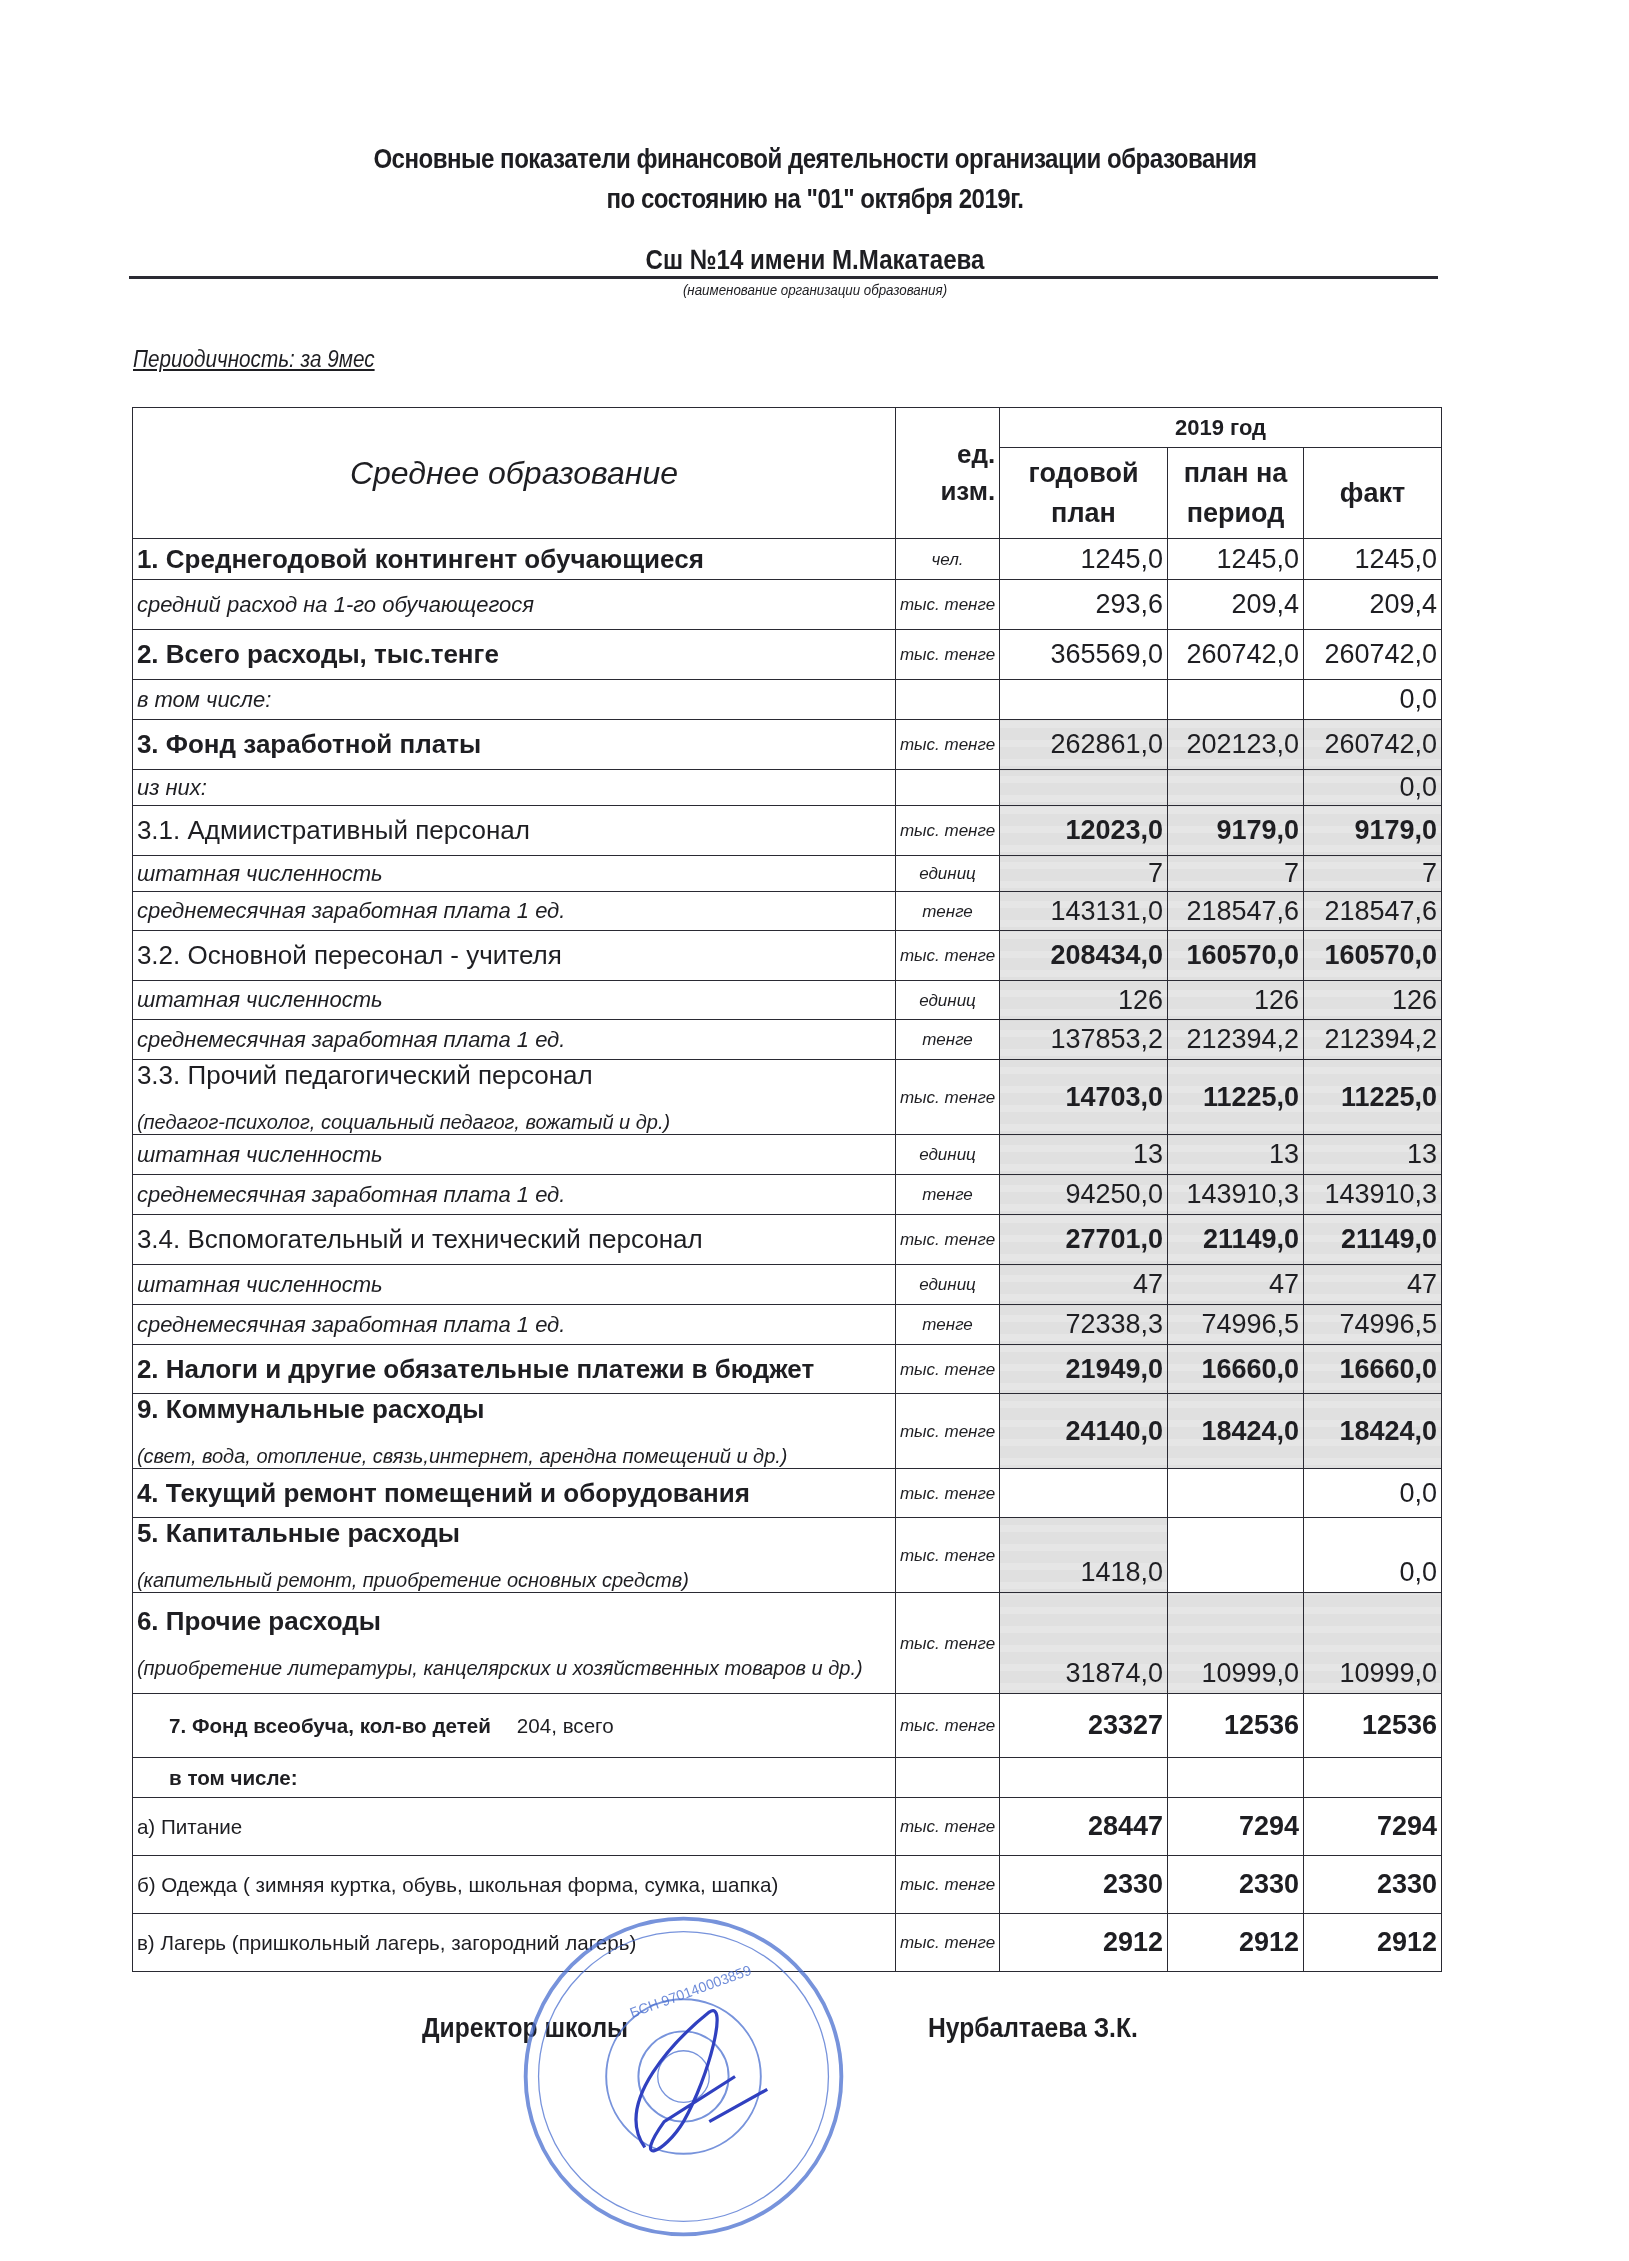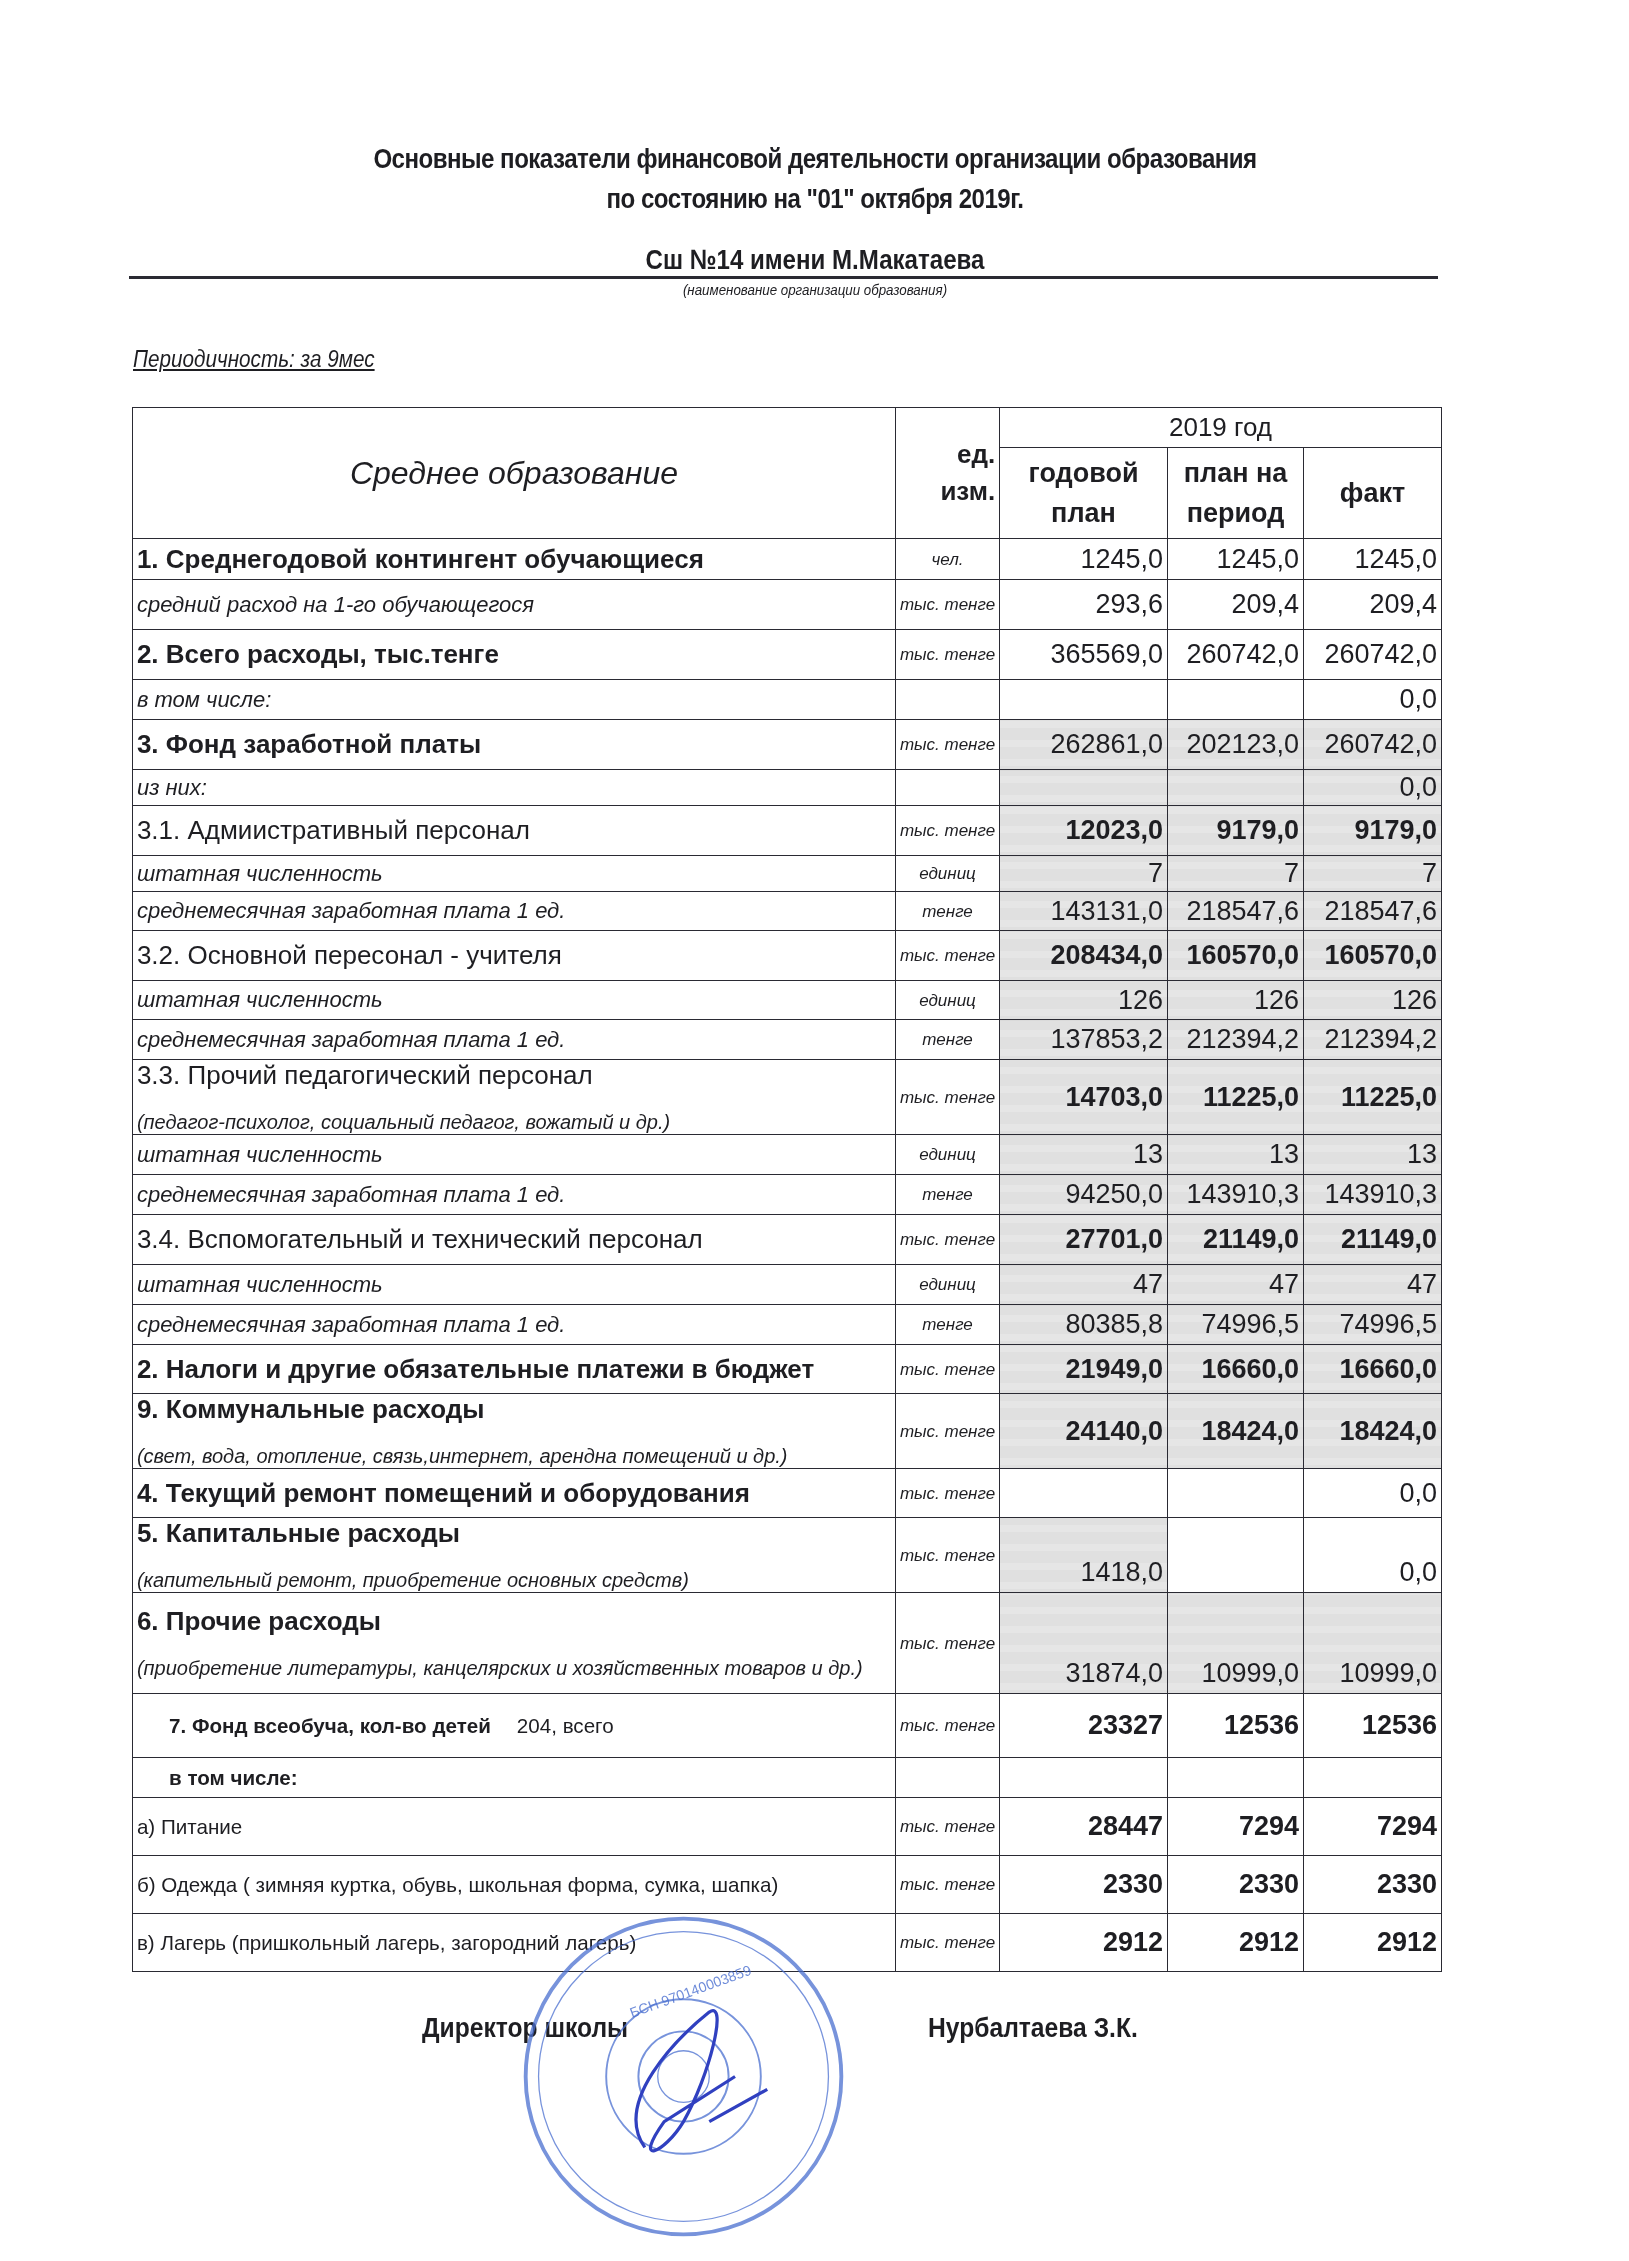--- a/index.html
+++ b/index.html
@@ -18,21 +18,21 @@
             text-decoration:underline; transform:scaleX(0.9); transform-origin:left; }
   table.fin { position:absolute; top:407px; left:132px; width:1310px; border-collapse:collapse; table-layout:fixed; }
   table.fin td { border:1.9px solid #2a2a33; padding:0 3.9px; vertical-align:middle; overflow:hidden; white-space:nowrap; }
   col.c-label { width:763px; }
   col.c-unit { width:104px; }
   col.c-v1 { width:168px; }
   col.c-v2 { width:136px; }
   col.c-v3 { width:138px; }
   .h-main { text-align:center; font-size:32px;font-style:italic; }
   .h-unit { text-align:right; font-size:26px; font-weight:bold; line-height:37px; }
-  .h-year { text-align:center; font-weight:normal; font-size:26px; height:39px; }
+  .h-year { text-align:center; font-weight:bold; font-size:22px; height:39px; }
   .h-sub { text-align:center; font-weight:bold; font-size:27px; line-height:40px; height:90px; }
   .lbl { font-size:26px;border-radius:9px; }
   .lbl.b { font-weight:bold; }
   .lbl.i { font-style:italic; font-size:22px; }
   .lbl .sub { display:block; font-style:italic; font-size:20px; font-weight:normal;margin-top:20px; }
   .lbl.sm { font-size:20.6px; }
   .lbl.smb { font-size:20.6px; font-weight:bold;padding-left:36px; }
   .unit { text-align:center; font-style:italic; font-size:17px; line-height:23px; white-space:normal; }
   .val { text-align:right; font-size:27px; }
   .val.b { font-weight:bold; }
@@ -188,21 +188,21 @@
       <tr style="height: 40px;">
         <td class="lbl i"><span>штатная численность</span></td>
         <td class="unit">единиц</td>
         <td class="val shade">47</td>
         <td class="val shade">47</td>
         <td class="val shade">47</td>
       </tr>
       <tr style="height: 40px;">
         <td class="lbl i"><span>среднемесячная заработная плата 1 ед.</span></td>
         <td class="unit">тенге</td>
-        <td class="val shade">80385,8</td>
+        <td class="val shade">72338,3</td>
         <td class="val shade">74996,5</td>
         <td class="val shade">74996,5</td>
       </tr>
       <tr style="height: 49px;">
         <td class="lbl b"><span>2. Налоги и другие обязательные платежи в бюджет</span></td>
         <td class="unit">тыс. тенге</td>
         <td class="val b shade">21949,0</td>
         <td class="val b shade">16660,0</td>
         <td class="val b shade">16660,0</td>
       </tr>

